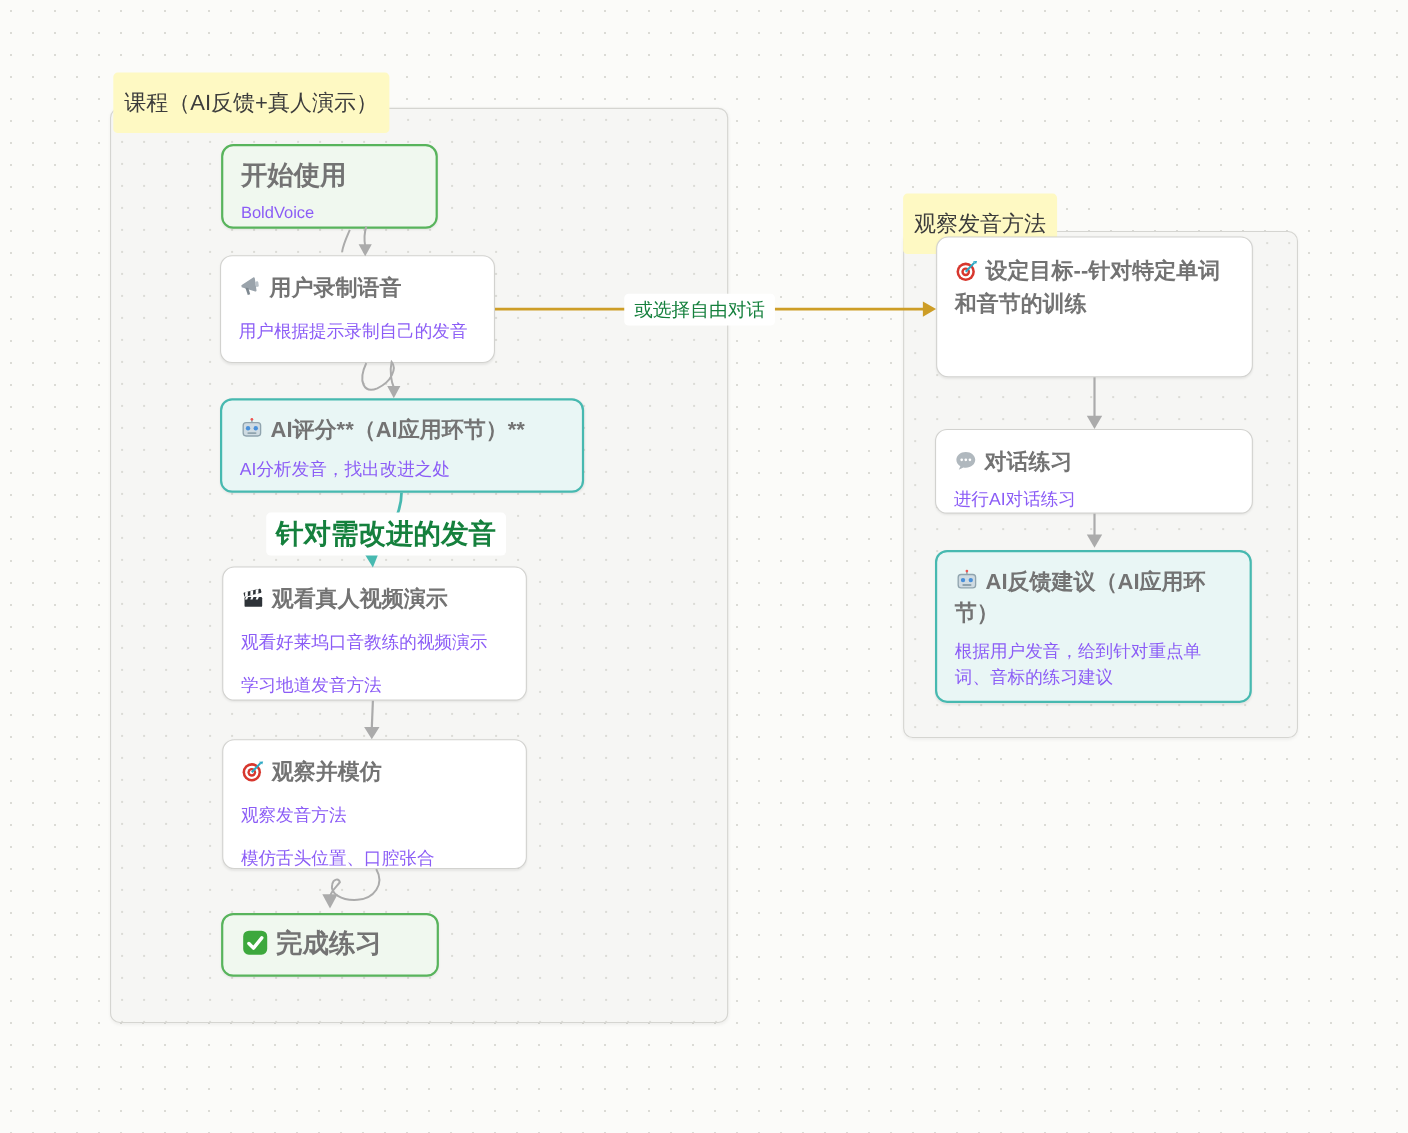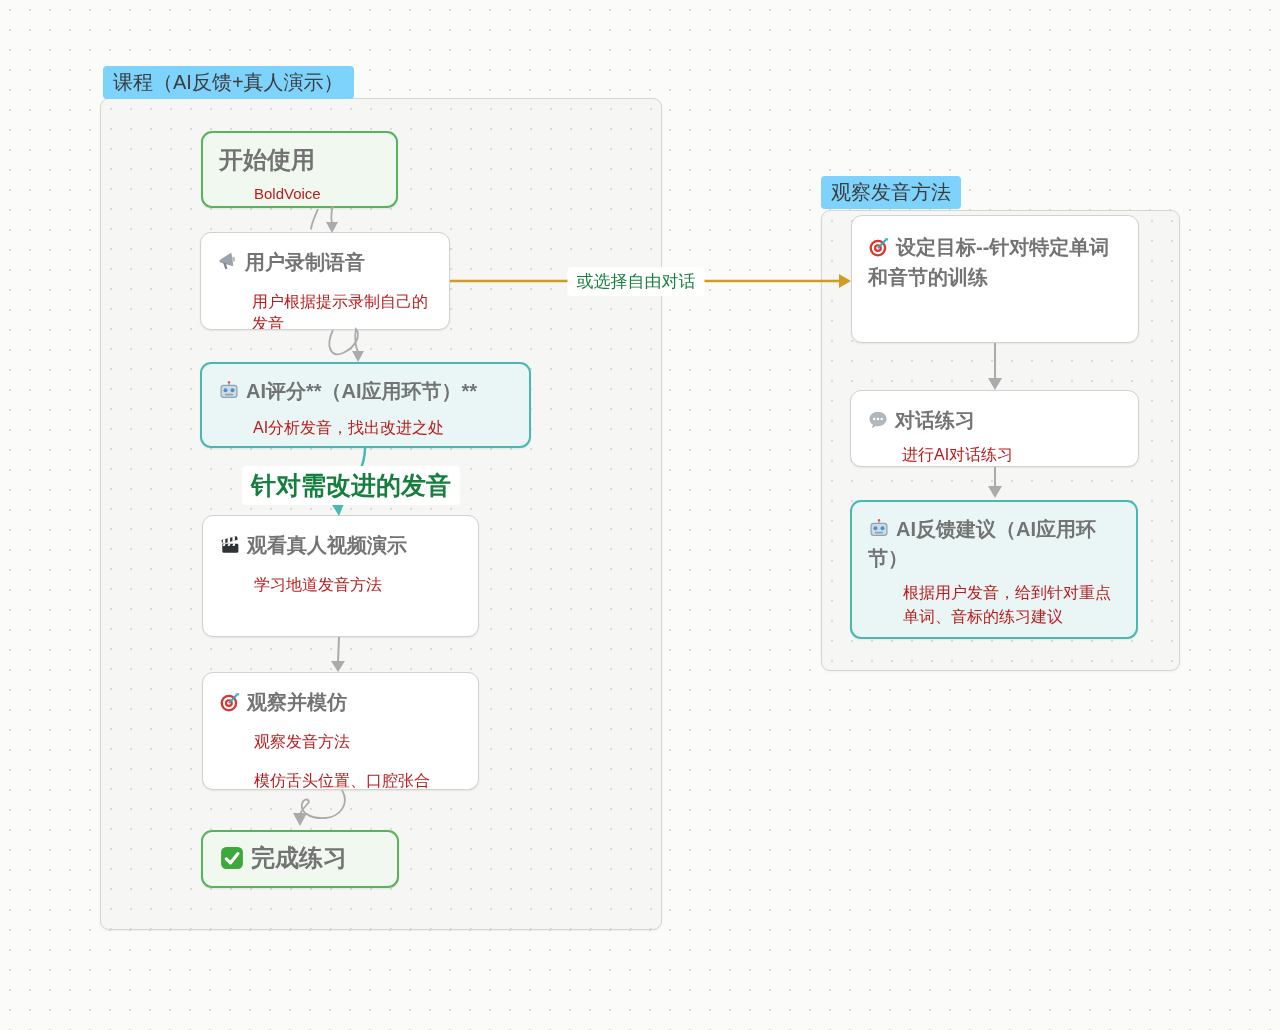--- a/index.html
+++ b/index.html
@@ -16,23 +16,23 @@
     background-color:#F6F6F4;
     background-image:radial-gradient(circle,#DBDBD6 1.1px,transparent 1.4px);
     background-size:20px 20px;
     border:1px solid #D5D5D1;
     border-radius:9px;
     box-shadow:0 1px 3px rgba(0,0,0,.05);
     z-index:1;
   }
   .group-title{
     position:absolute;
-    background:#7dd3fc;
+    background:#fef9c3;
     border-radius:4px;
-    padding:3px 10px;
+    padding:14px 10px;
     font-size:20px;
     color:#3C3C3C;
     white-space:nowrap;
     z-index:2;
   }
   .node{
     position:absolute;
     background:#FFFFFF;
     border:1.5px solid #D2D2CF;
     border-radius:11px;
@@ -43,21 +43,21 @@
     z-index:3;
   }
   .node.green{background:#F0F8EF;border:2px solid #58B45C;}
   .node.teal{background:#E9F6F5;border:2px solid #47B9B0;}
   .node-title{
     font-size:20px;font-weight:bold;line-height:1.5;color:#737373;
   }
   .node-title.big{font-size:24px;line-height:1.35;}
   .node-title .icon{display:inline-block;margin-right:6px;}
   .node-title .icon svg{width:22px;height:22px;vertical-align:-4px;}
-  .node-body{font-size:16px;line-height:1.4;color:#b91c1c;margin-top:14px;margin-left:35px;}
+  .node-body{font-size:16px;line-height:1.4;color:#8b5cf6;margin-top:14px;}
   .node-body + .node-body{margin-top:17px;}
   .edges{position:absolute;left:0;top:0;z-index:4;pointer-events:none;}
   .edge-label{
     position:absolute;
     background:#FFFFFF;
     border-radius:4px;
     padding:3px 9px;
     color:#15803d;
     white-space:nowrap;
     transform:translateX(-50%);
@@ -107,20 +107,21 @@
             <rect x="3" y="5.2" width="14.6" height="3.6" rx="0.8" fill="#2E3338"></rect>
             <path d="M4.5 5.2 L6.8 5.2 L5.8 8.8 L3.5 8.8 Z" fill="#fff"></path>
             <path d="M9 5.2 L11.3 5.2 L10.3 8.8 L8 8.8 Z" fill="#fff"></path>
             <path d="M13.5 5.2 L15.8 5.2 L14.8 8.8 L12.5 8.8 Z" fill="#fff"></path>
           </g>
           <rect x="3" y="8.8" width="14.6" height="8.2" rx="1" fill="#2E3338"></rect>
           <path d="M4.2 8.8 L6 8.8 L5.2 11 L3.4 11 Z" fill="#fff"></path>
           <path d="M8.6 8.8 L10.4 8.8 L9.6 11 L7.8 11 Z" fill="#fff"></path>
           <path d="M13 8.8 L14.8 8.8 L14 11 L12.2 11 Z" fill="#fff"></path>
         </svg></span><span>观看真人视频演示</span></div>
+  <div class="node-body">观看好莱坞口音教练的视频演示</div>
   <div class="node-body">学习地道发音方法</div>
 </div>
 
 <div class="node" style="left:202px;top:672px;width:277px;height:118px">
   <div class="node-title"><span class="icon"><svg viewBox="0 0 20 20">
           <circle cx="9" cy="11" r="7.6" fill="#D7372E"></circle>
           <circle cx="9" cy="11" r="5.5" fill="#fff"></circle>
           <circle cx="9" cy="11" r="3.6" fill="#D7372E"></circle>
           <circle cx="9" cy="11" r="1.6" fill="#fff"></circle>
           <line x1="9" y1="11" x2="16.2" y2="3.4" stroke="#2BA8C4" stroke-width="1.7"></line>

